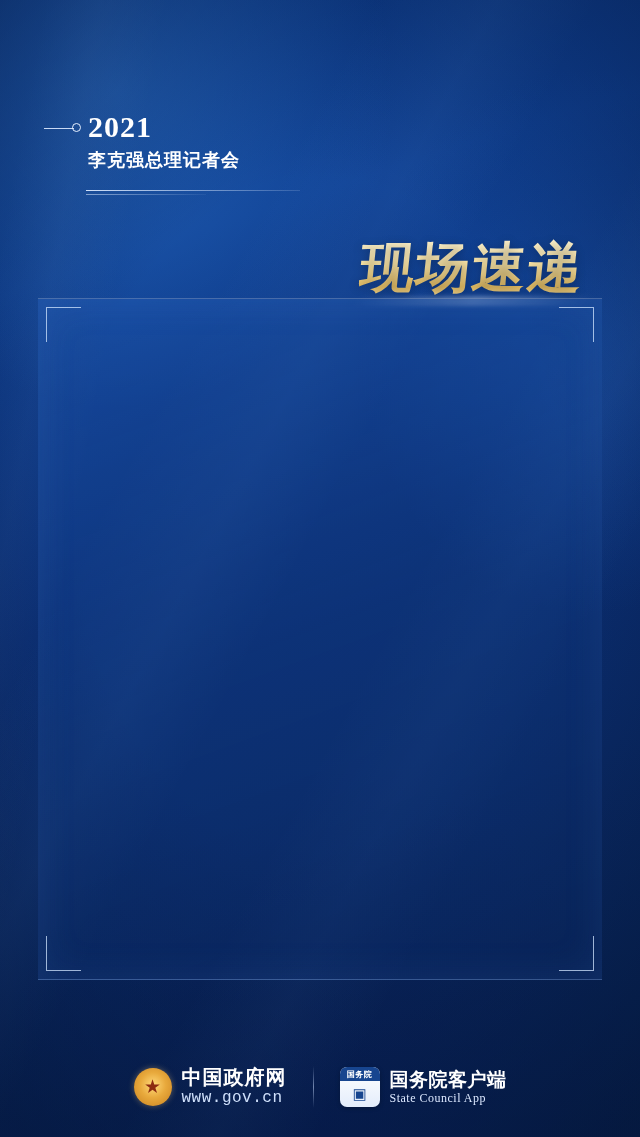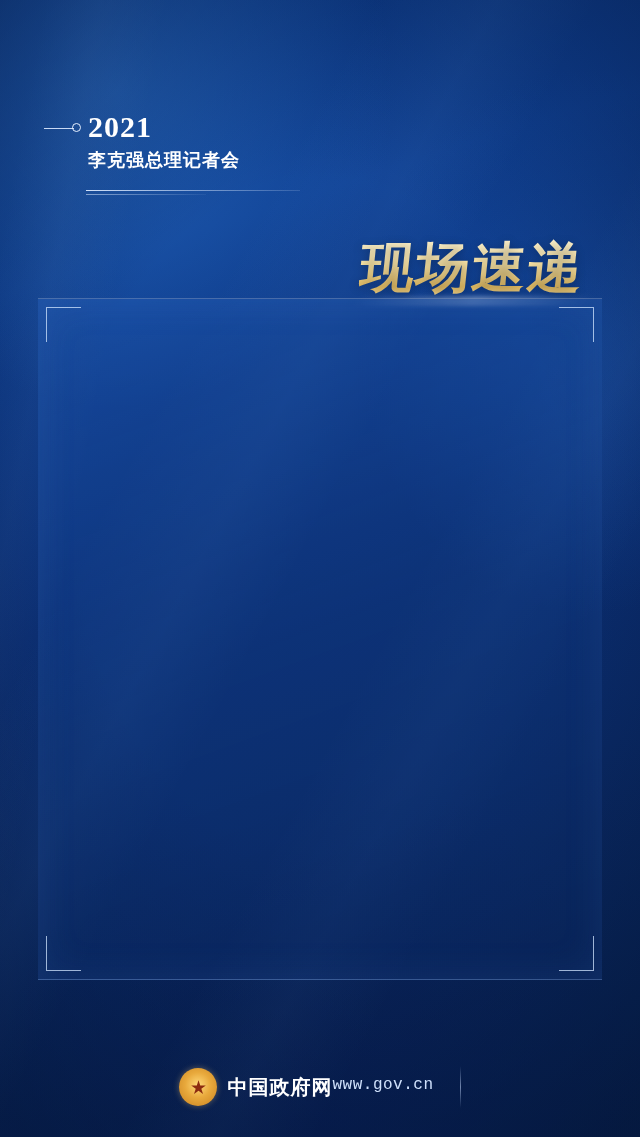--- a/index.html
+++ b/index.html
@@ -202,21 +202,21 @@
     display: flex;
     align-items: center;
     justify-content: center;
     box-shadow: 0 0 6px rgba(255,210,120,0.35);
   }
   .emblem-inner {
     color: #8c2b10;
     font-size: 19px;
     line-height: 1;
   }
-  .brand-text { display: flex; flex-direction: row; line-height: 1.15; text-align: right; }
+  .brand-text { display: flex; flex-direction: column; line-height: 1.15; }
   .brand-name {
     font-family: "DejaVu Sans", sans-serif;
     font-weight: bold;
     font-size: 20px;
     color: #ffffff;
     letter-spacing: 1px;
   }
   .brand-url {
     font-family: Liberation Mono, monospace;
     font-size: 16px;
@@ -309,14 +309,24 @@
         <span class="emblem-inner">★</span>
       </div>
       <div class="brand-text">
         <span class="brand-name">中国政府网</span>
         <span class="brand-url">www.gov.cn</span>
       </div>
     </div>
 
     <div class="divider"></div>
 
+    <div class="brand">
+      <div class="app-badge">
+        <span class="app-badge-top">国务院</span>
+        <span class="app-badge-body">▣</span>
+      </div>
+      <div class="app-text">
+        <span class="app-name">国务院客户端</span>
+        <span class="app-sub">State Council App</span>
+      </div>
+    </div>
   </div>
 </div>
 
 </body></html>

